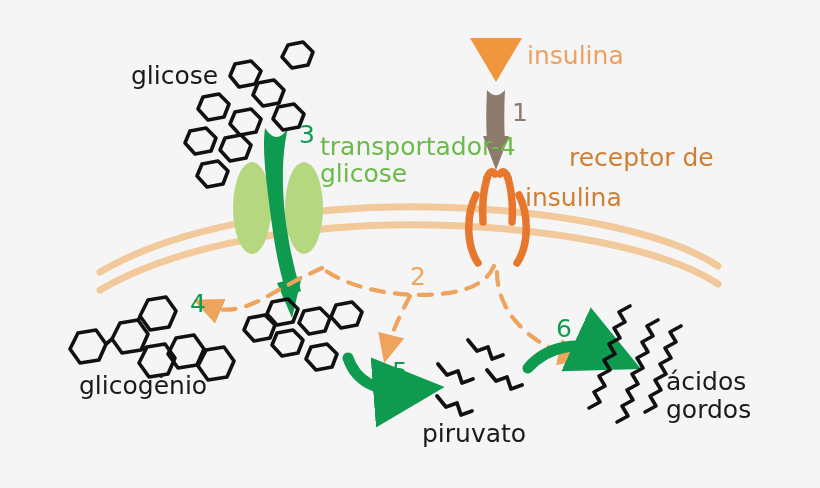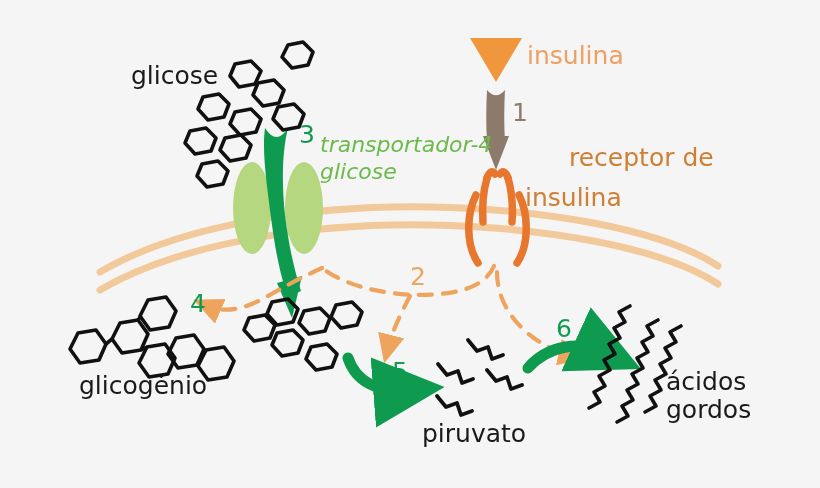--- a/index.html
+++ b/index.html
@@ -24,21 +24,21 @@
   }
   .lbl {
     position: absolute;
     white-space: pre;
     line-height: 1.12;
     font-family: "DejaVu Sans", sans-serif;
   }
   .lbl-black { color: #1a1a1a; font-size: 25px; }
   .lbl-insulina { color: #eda061; font-size: 25px; }
   .lbl-receptor { color: #cf7f34; font-size: 25px; }
-  .lbl-glut { color: #6cba4a; font-size: 22px; font-style: italic; }
+  .lbl-glut { color: #6cba4a; font-size: 25px; }
   .num { position: absolute; font-size: 25px; font-family: "DejaVu Sans", sans-serif; }
   .num-green { color: #0f9b4f; }
   .num-brown { color: #8c7b6b; }
   .num-orange { color: #efa45e; }
 </style>
 </head>
 <body>
 
 <div id="canvas">
 

